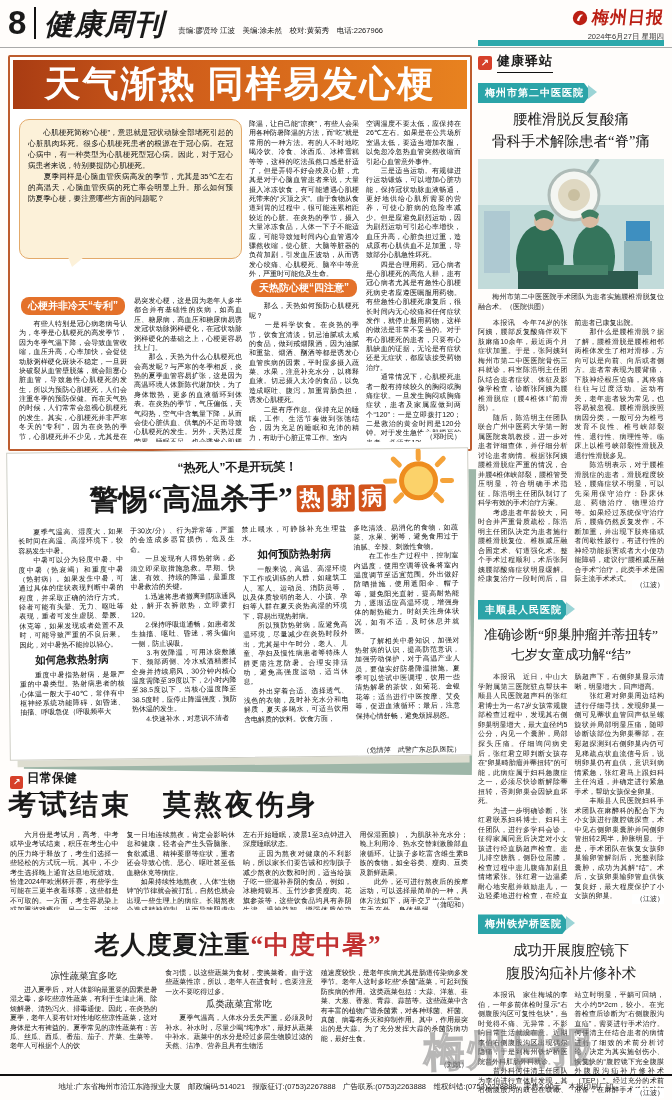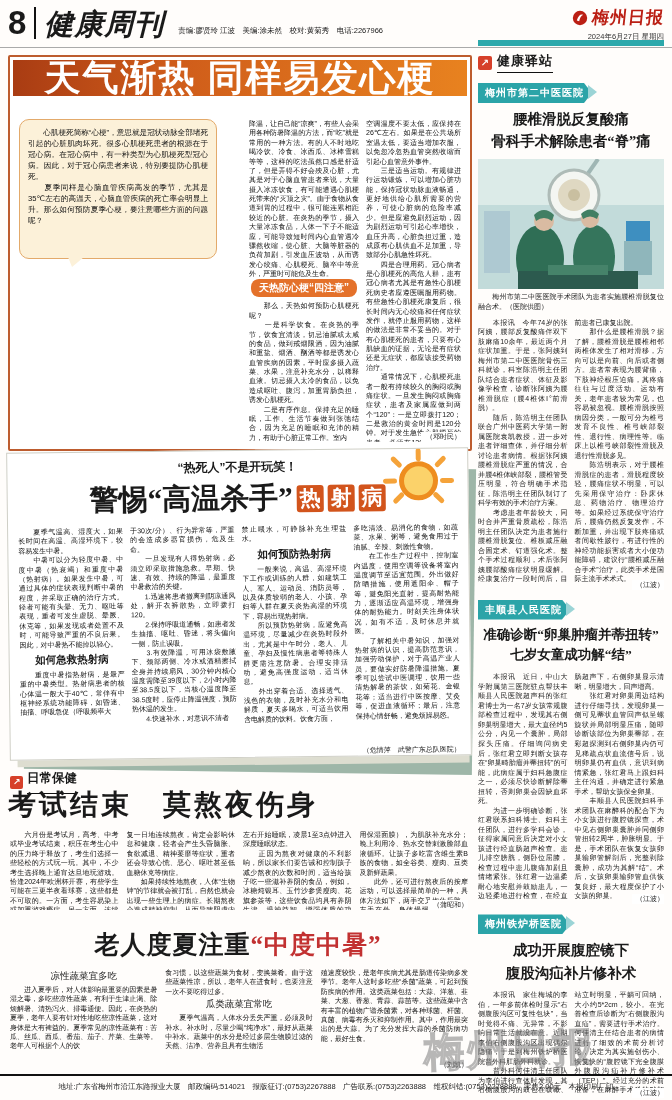--- a/index.html
+++ b/index.html
@@ -16,27 +16,27 @@
   .mast-row{display:flex;align-items:center;gap:4px;justify-content:flex-end;}
   .mast-logo{width:16px;height:16px;}
   .mast-name{font-family:"Liberation Serif","DejaVu Serif",serif;font-weight:bold;
              font-size:17px;color:#bb1f14;transform:skewX(-6deg);letter-spacing:1px;}
   .mast-date{font-size:7.5px;color:#333;margin-top:3px;}
   .hdr-rule{position:absolute;left:0;top:47px;width:672px;height:1px;background:#aaa;}
   .teal-bar{position:absolute;left:478px;top:40px;width:186px;height:6px;background:#2da8ab;}
   
   .lead-box{position:absolute;left:8px;top:55px;width:460px;height:392px;
             border:2px solid #bd5c2e;border-radius:2px;background:#fff;}
-  .lead-banner{position:absolute;left:3px;top:3px;right:3px;height:36px;
+  .lead-banner{position:absolute;left:3px;top:3px;right:3px;height:49px;
                background:linear-gradient(90deg,#a93c13,#cf5c1a 35%,#e8821f);
                display:flex;align-items:center;justify-content:center;}
   .lead-headline{color:#fff;font-size:36px;font-weight:bold;letter-spacing:2px;
                  font-family:"Liberation Serif","DejaVu Serif",serif;}
   .lead-body{position:absolute;left:9px;right:9px;top:62px;bottom:7px;display:flex;gap:7px;}
-  .lead-left{width:223px;display:flex;flex-direction:row;gap:25px;}
+  .lead-left{width:223px;display:flex;flex-direction:column;gap:25px;}
   .bubble{position:relative;height:124px;background:#fcf1d9;border:1px solid #e3aa6b;
           border-radius:10px;padding:7px 8px;margin-bottom:12px;}
   .bubble::after{content:"";position:absolute;left:48px;bottom:-9px;
           border-left:4px solid transparent;border-right:12px solid transparent;
           border-top:10px solid #fcf1d9;}
   .lead-left-cols{display:flex;gap:7px;flex:1;overflow:hidden;}
   .lead-c3{width:110px;overflow:hidden;}
   .lead-c4{flex:1;position:relative;overflow:hidden;}
   .badge-or{background:#e4712a;color:#fff;font-weight:bold;font-size:10px;border-radius:8px;
             text-align:center;padding:2px 2px;margin:1px 2px 4px 2px;}
@@ -81,21 +81,21 @@
   .station{display:flex;align-items:center;gap:5px;margin-bottom:9px;}
   .station-icon{width:14px;height:14px;background:#d6402a;color:#fff;font-size:10px;font-weight:bold;
                 display:flex;align-items:center;justify-content:center;border-radius:2px;}
   .station-text{font-size:13px;font-weight:bold;border-bottom:1.5px solid #111;padding-bottom:2px;letter-spacing:1px;}
   .badge-hosp{display:inline-block;background:#2ba4a8;color:#fff;font-size:10px;font-weight:bold;
               padding:3px 8px 3px 7px;clip-path:polygon(0 0,calc(100% - 8px) 0,100% 50%,calc(100% - 8px) 100%,0 100%);
               letter-spacing:1px;}
   .badge-row{position:relative;margin-bottom:5px;}
   .badge-row::after{content:"";position:absolute;top:3px;margin-left:-4px;
         border-left:9px solid #9bd4d6;border-top:7px solid transparent;border-bottom:7px solid transparent;}
-  .sb-headline{font-size:14.5px;font-weight:bold;text-align:center;line-height:1.55;margin:2px 0 6px 0;
+  .sb-headline{font-size:14.5px;font-weight:normal;text-align:center;line-height:1.55;margin:2px 0 6px 0;
                font-family:"Liberation Serif","DejaVu Serif",serif;}
   .sb-photo{width:186px;height:130px;display:block;}
   .sb-caption{font-size:7px;line-height:1.4;text-align:justify;margin:3px 0 6px 0;white-space:pre-line;}
   .sb-text{font-size:7px;line-height:1.36;text-align:justify;column-count:2;column-gap:7px;
            white-space:pre-line;overflow:hidden;position:relative;}
   .sb-byline{position:absolute;right:0;bottom:0;background:#fff;font-size:7px;padding-left:4px;}
   .sb-block{position:relative;}
   
   .watermark{position:absolute;left:424px;top:1022px;font-size:40px;font-weight:bold;letter-spacing:3px;
              color:transparent;-webkit-text-stroke:1.3px rgba(125,125,125,.55);transform:rotate(-2deg);

